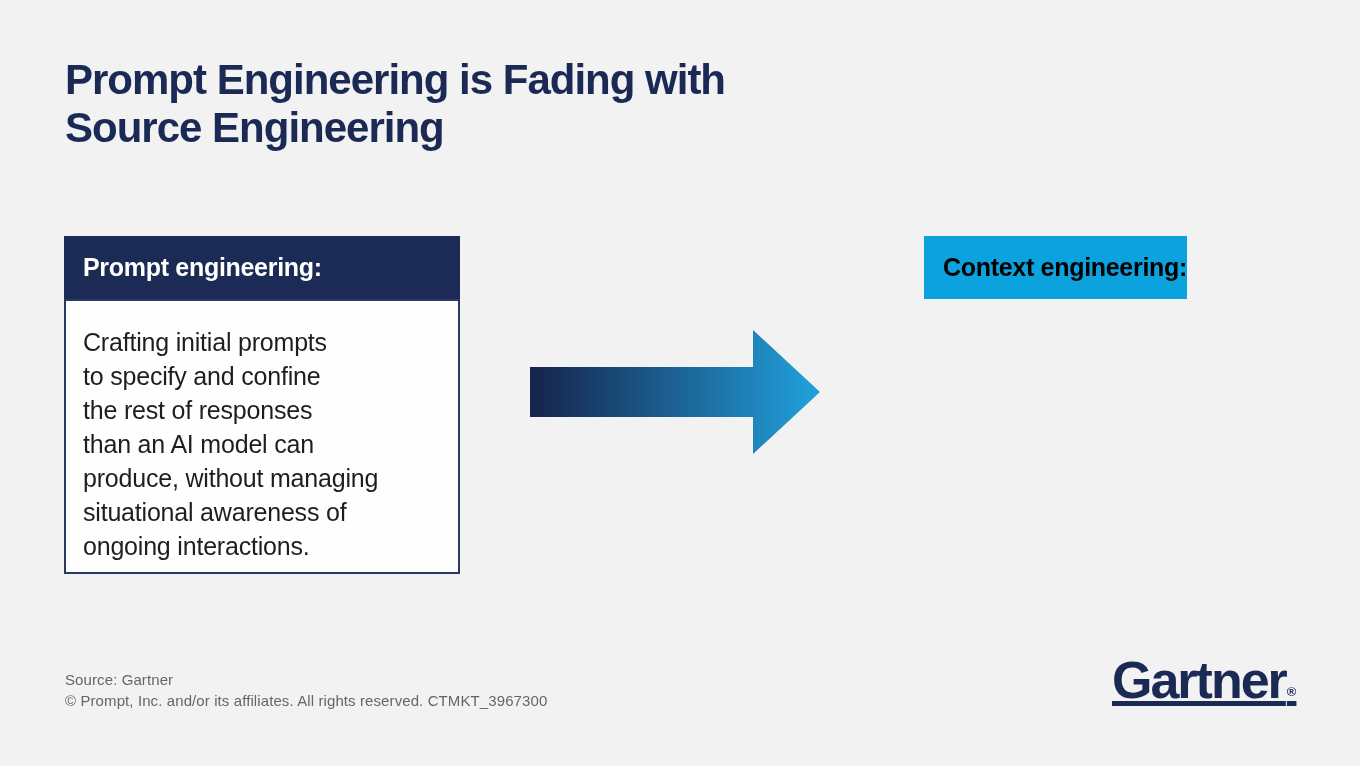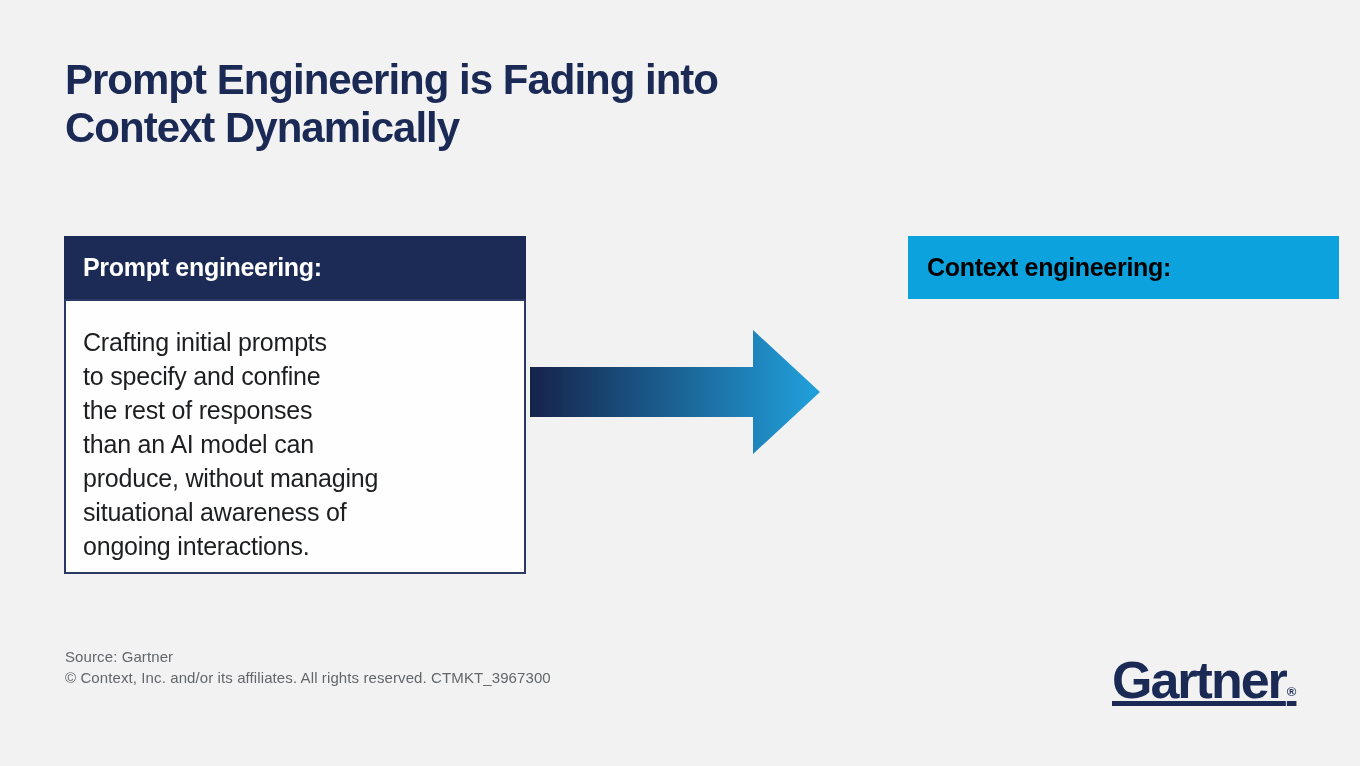--- a/index.html
+++ b/index.html
@@ -23,22 +23,22 @@
     letter-spacing: -1px;
     line-height: 48px;
     color: #1b2a55;
   }
   .card {
     position: absolute;
     top: 236px;
     display: flex;
     flex-direction: column;
   }
-  .card-prompt { left: 64px; width: 462px; }
-  .card-context { left: 908px; width: 431px; }
+  .card-prompt { left: 64px; width: 396px; }
+  .card-context { left: 840px; width: 431px; align-items: center; }
   .card-header {
     height: 63px;
     display: flex;
     align-items: center;
     padding-left: 19px;
     font-size: 25px;
     font-weight: bold;
     letter-spacing: -0.3px;
   }
   .card-body {
@@ -52,21 +52,21 @@
     letter-spacing: -0.2px;
     white-space: pre-line;
   }
   .arrow-wrap {
     position: absolute;
     left: 530px; top: 330px;
     width: 290px; height: 124px;
   }
   .footer-source {
     position: absolute;
-    left: 65px; top: 646px;
+    left: 65px; top: 669px;
     font-size: 15px;
     line-height: 21px;
     color: #63676a;
     letter-spacing: 0.1px;
   }
   .logo {
     position: absolute;
     left: 1112px; top: 650px;
     color: #1b2a55;
     font-size: 52px;
@@ -82,22 +82,22 @@
     vertical-align: 2px;
     margin-left: 1px;
   }
 </style>
 </head>
 <body>
 
 <div class="canvas">
 
   <div class="page-title">
-    <div>Prompt Engineering is Fading into</div>
-    <div>Context Dynamically</div>
+    <div>Prompt Engineering is Fading with</div>
+    <div>Source Engineering</div>
   </div>
 
   <div class="card card-prompt">
     <div class="card-header" style="background-color: rgb(28, 43, 85); color: rgb(255, 255, 255);">
       <span>Prompt engineering:</span>
     </div>
     <div class="card-body" style="border-color: rgb(43, 58, 99);">Crafting initial prompts
 to specify and confine
 the rest of responses
 than an AI model can
@@ -119,18 +119,18 @@
   </div>
 
   <div class="card card-context">
     <div class="card-header" style="background-color: rgb(11, 162, 222); color: rgb(0, 0, 0);">
       <span>Context engineering:</span>
     </div>
   </div>
 
   <div class="footer-source">
     <div>Source: Gartner</div>
-    <div>© Context, Inc. and/or its affiliates. All rights reserved. CTMKT_3967300</div>
+    <div>© Prompt, Inc. and/or its affiliates. All rights reserved. CTMKT_3967300</div>
   </div>
 
   <div class="logo"><span>Gartner</span><span class="reg">®</span></div>
 
 </div>
 
 </body></html>

